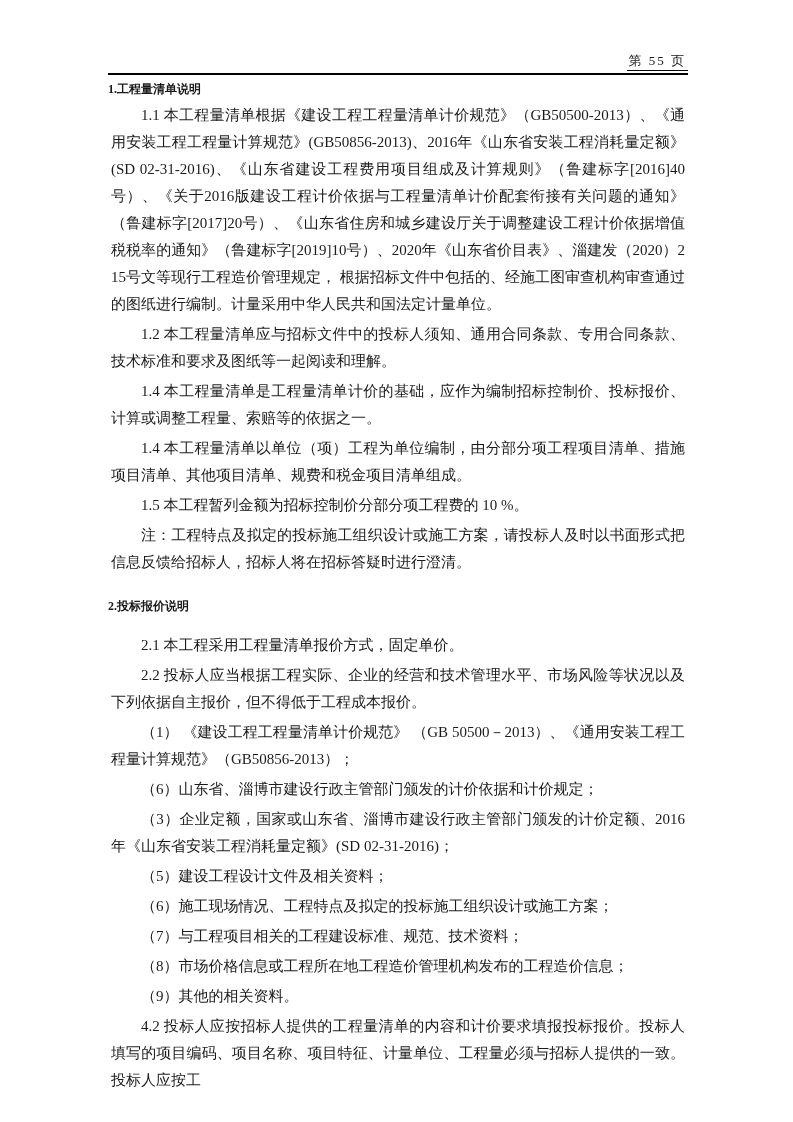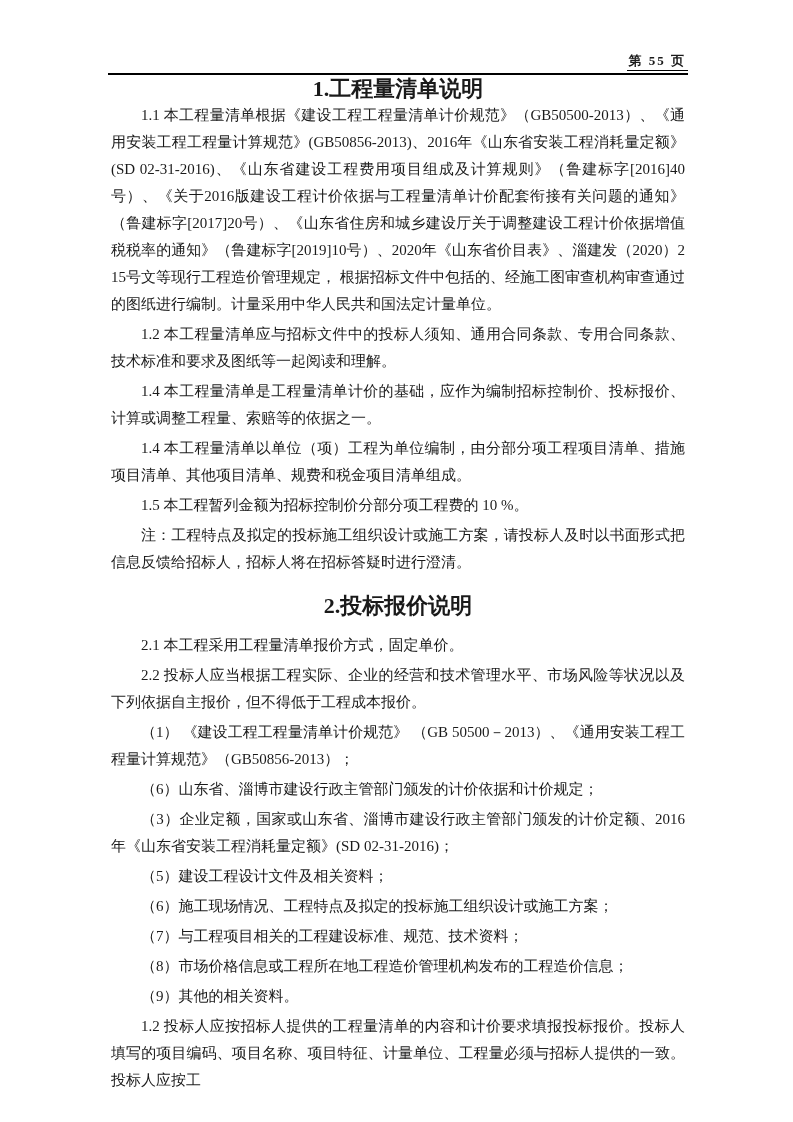--- a/index.html
+++ b/index.html
@@ -24,26 +24,24 @@
     text-align: right;
     padding-bottom: 2px;
     line-height: 16px;
   }
   .page-num {
     display: inline-block;
     font-size: 13px;
     letter-spacing: 2px;
     padding: 0 2px 1px 2px;
     border-bottom: 1px solid #000000;
-    font-weight: bold;
   }
   h1.sec-title {
-    font-size: 22px;
+    font-size: 12px;
     font-weight: bold;
-    text-align: center;
     line-height: 20px;
     margin: 4px 0 3px 0;
   }
   h1.sec-title.second {
     line-height: 22px;
     margin: 19px 0 15px 0;
   }
   p.body-par {
     font-size: 15px;
     line-height: 27px;
@@ -77,16 +75,16 @@
     <p class="body-par">2.1 本工程采用工程量清单报价方式，固定单价。</p>
     <p class="body-par">2.2 投标人应当根据工程实际、企业的经营和技术管理水平、市场风险等状况以及下列依据自主报价，但不得低于工程成本报价。</p>
     <p class="body-par">（1） 《建设工程工程量清单计价规范》 （GB 50500－2013）、《通用安装工程工程量计算规范》（GB50856-2013）；</p>
     <p class="body-par">（6）山东省、淄博市建设行政主管部门颁发的计价依据和计价规定；</p>
     <p class="body-par">（3）企业定额，国家或山东省、淄博市建设行政主管部门颁发的计价定额、2016年《山东省安装工程消耗量定额》(SD 02-31-2016)；</p>
     <p class="body-par">（5）建设工程设计文件及相关资料；</p>
     <p class="body-par">（6）施工现场情况、工程特点及拟定的投标施工组织设计或施工方案；</p>
     <p class="body-par">（7）与工程项目相关的工程建设标准、规范、技术资料；</p>
     <p class="body-par">（8）市场价格信息或工程所在地工程造价管理机构发布的工程造价信息；</p>
     <p class="body-par">（9）其他的相关资料。</p>
-    <p class="body-par">1.2 投标人应按招标人提供的工程量清单的内容和计价要求填报投标报价。投标人填写的项目编码、项目名称、项目特征、计量单位、工程量必须与招标人提供的一致。投标人应按工</p>
+    <p class="body-par">4.2 投标人应按招标人提供的工程量清单的内容和计价要求填报投标报价。投标人填写的项目编码、项目名称、项目特征、计量单位、工程量必须与招标人提供的一致。投标人应按工</p>
 
   </div>
 </div>
 
 </body></html>

